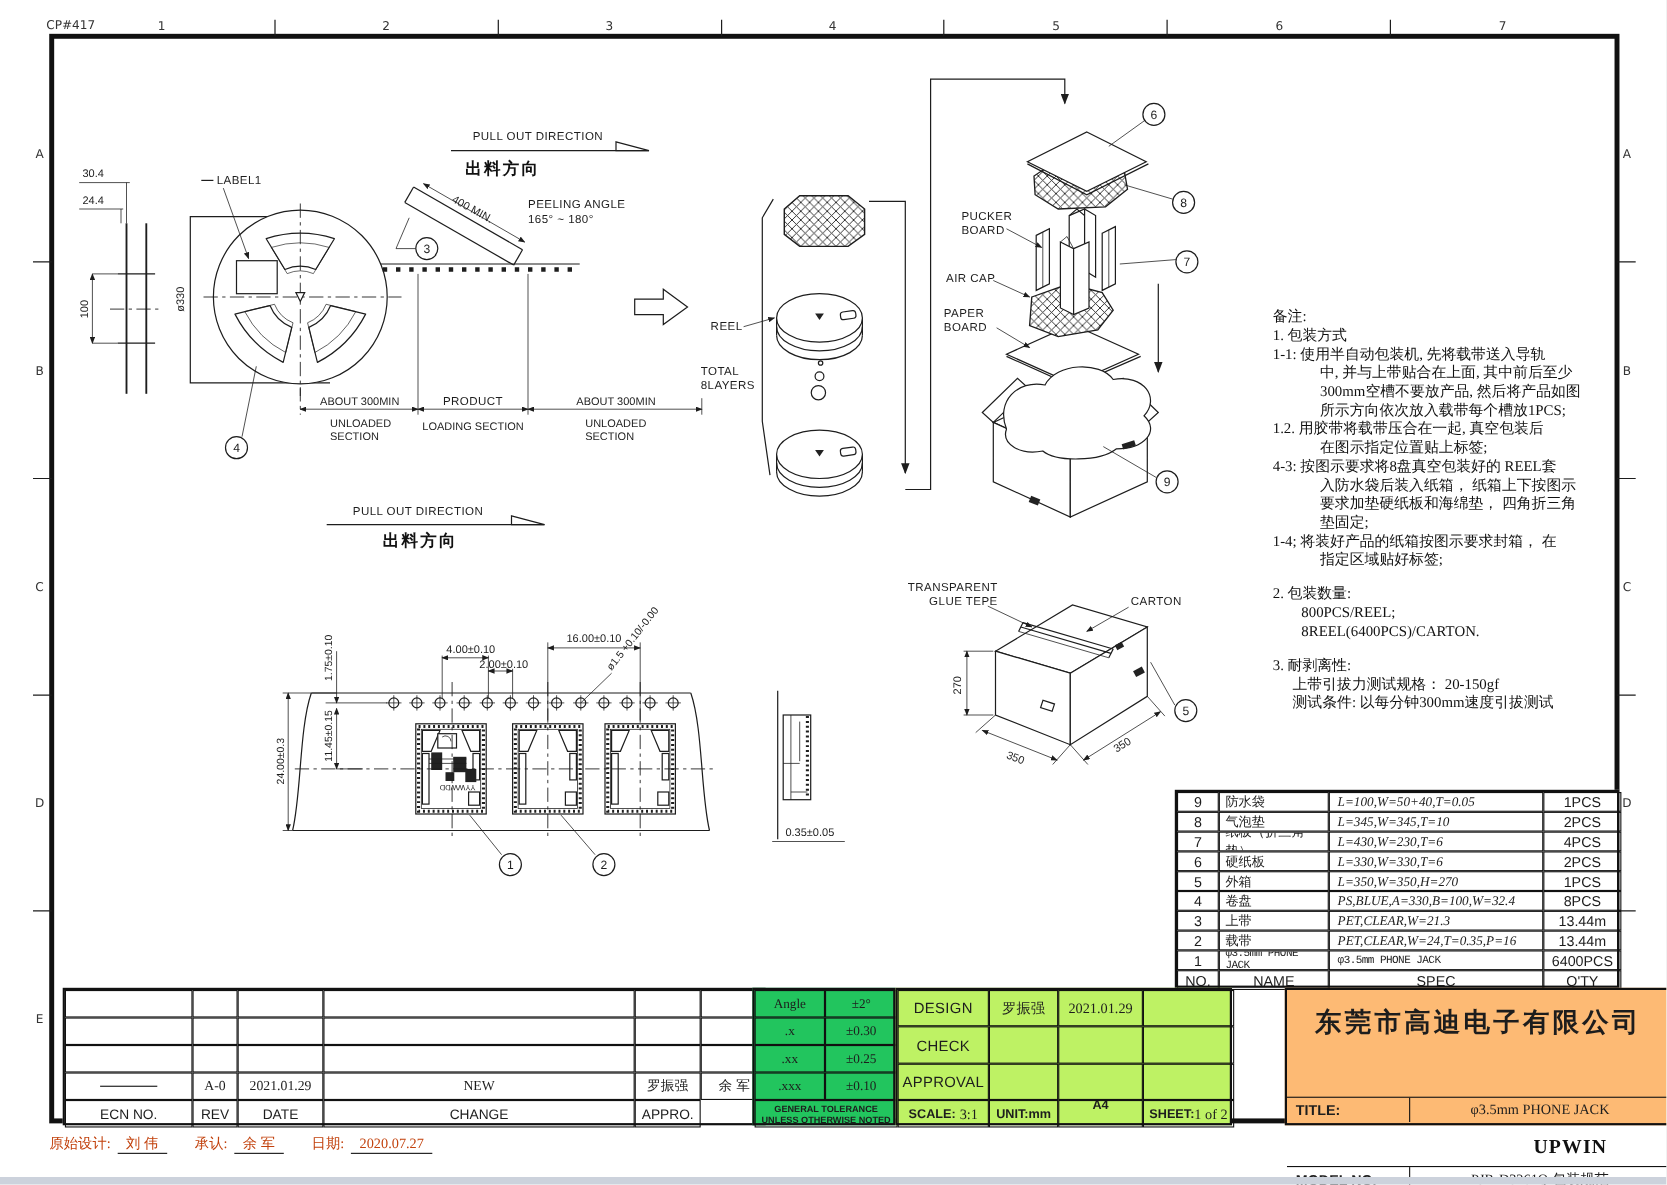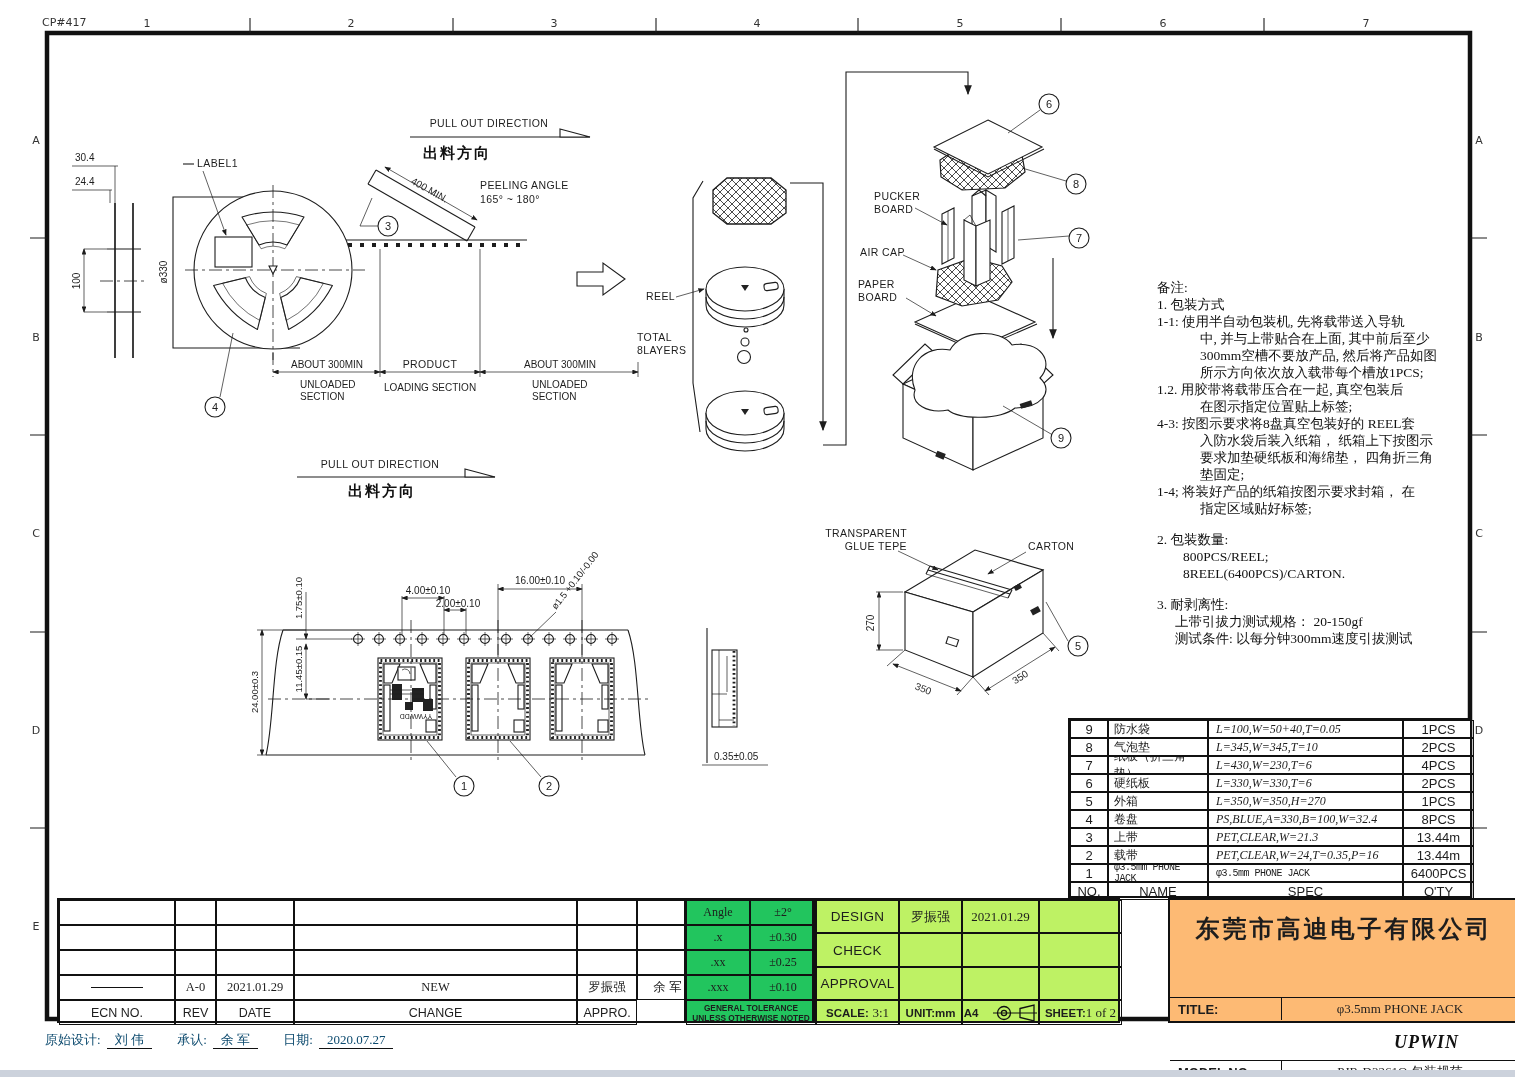--- a/index.html
+++ b/index.html
@@ -60,38 +60,38 @@
              font-size:8.3px;font-weight:bold;line-height:10px;}
   
   #sign{left:814px;top:898px;width:306px;height:125px;display:grid;
         grid-template-columns:83px 63px 77px 83px;grid-template-rows:33px 34px 33px 25px;
         border:2.5px solid #111;background:#bef264;box-sizing:border-box;}
   #sign .c{border:1px solid #111;display:flex;align-items:center;justify-content:center;
            font-size:13px;box-sizing:border-box;overflow:hidden;}
   #sign .lab{font-size:13.5px;letter-spacing:.3px;}
   #sign .ser{font-family:"Liberation Serif",serif;}
   #sign .b{font-weight:bold;font-size:11.5px;}
-  #sign .a4{gap:15px;}
+  #sign .a4{gap:15px;flex-direction:column;}
   
   #co{left:1168px;top:898px;width:352px;height:125px;border:2.5px solid #111;
       background:#fdba74;box-sizing:border-box;}
   #co .row{display:flex;border-top:1px solid #111;box-sizing:border-box;margin-top:40px;}
   #co .name{height:57px;display:flex;align-items:center;justify-content:center;
             font-size:24px;font-weight:bold;font-family:"Liberation Serif",serif;
             letter-spacing:3px;}
   #co .lab{width:112px;border-right:1px solid #111;display:flex;align-items:center;
            padding-left:8px;font-size:13px;font-weight:bold;box-sizing:border-box;}
   #co .val{flex:1;display:flex;align-items:center;justify-content:center;
            font-size:13px;font-family:"Liberation Serif",serif;}
   #co .r{height:22px;}
   
-  #foot{left:45px;top:1031px;font-size:13px;font-family:"Liberation Serif",serif;color:#0c4a6e;}
+  #foot{left:45px;top:1031px;font-size:13px;font-family:"Liberation Serif",serif;color:#c2410c;}
   #foot span{margin-right:6px;}
   #foot .u{border-bottom:1px solid #111;padding:0 8px 1px 8px;margin-right:22px;}
-  #logo{left:1394px;top:1032px;font-family:"Liberation Serif",serif;font-style:italic;
+  #logo{left:1394px;top:1032px;font-family:"Liberation Serif",serif;
         font-weight:bold;font-size:18px;letter-spacing:1px;color:#111;}
   #botbar{left:0;top:1070px;width:1515px;height:7px;background:#ccd2dc;}
 </style>
 </head>
 <body>
 
 <div id="sheet">
 
 <svg id="art" width="1515" height="1077" viewBox="0 0 1515 1077">
   <defs>

